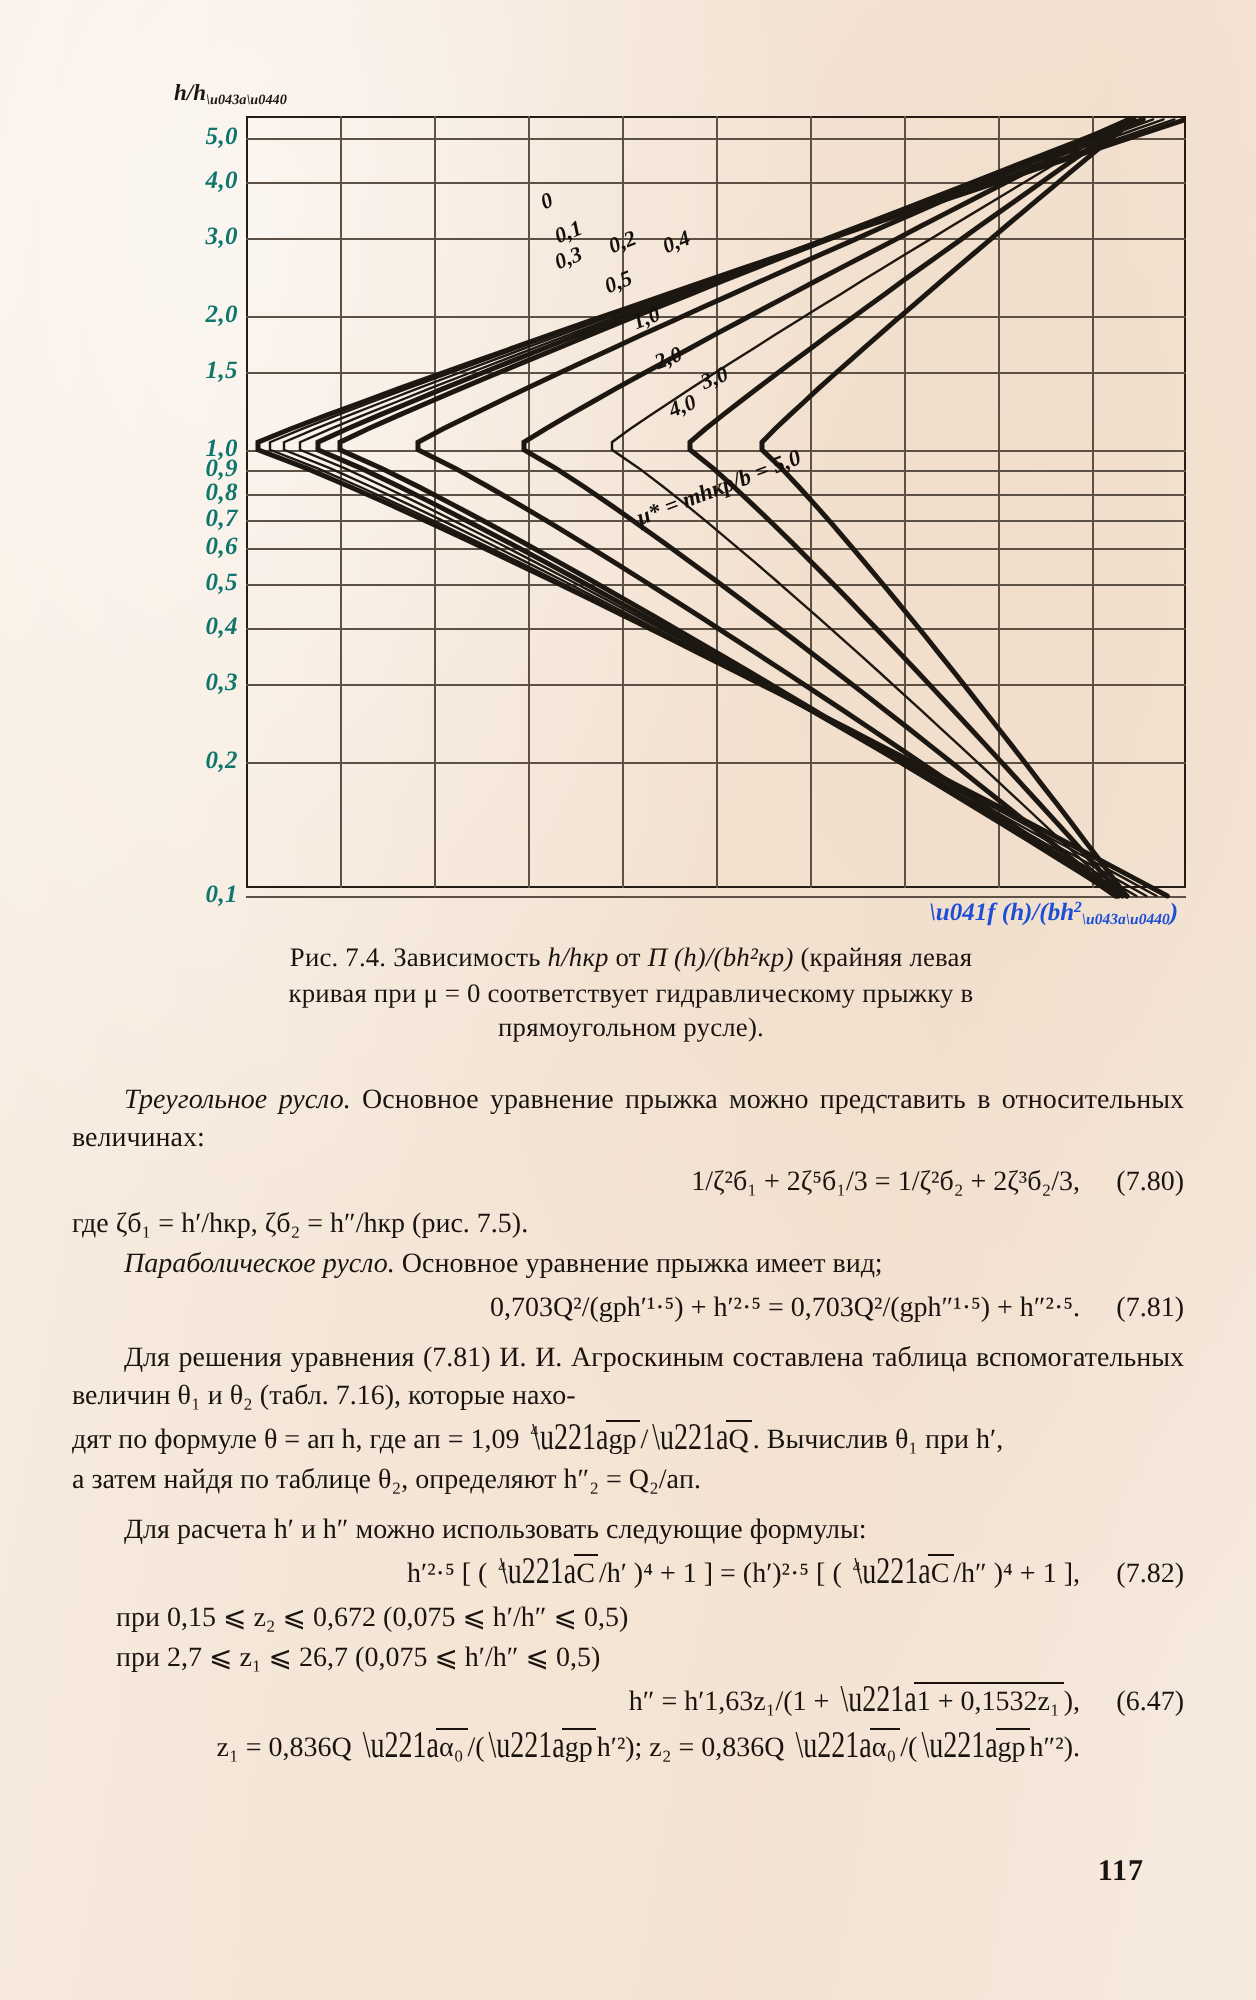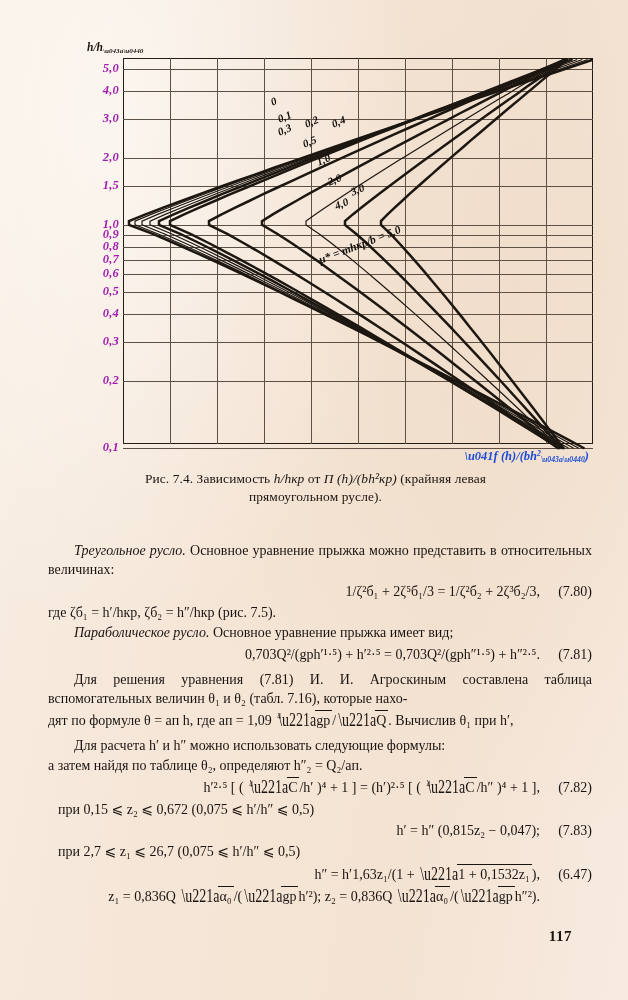--- a/index.html
+++ b/index.html
@@ -40,21 +40,21 @@
     position:absolute;
     right:100%;
     transform:translateY(-52%);
     margin-right:4px;
     font-family:"Liberation Serif", serif;
     font-style:italic;
     font-size:12.5px;
     font-weight:700;
     letter-spacing:.2px;
     white-space:nowrap;
-    color:#a21caf;
+    color:#0f766e;
   }
   .axis-title-y{
     position:absolute;
     left:-36px;top:-17px;
     font-style:italic;font-weight:700;font-size:11.5px;
     white-space:nowrap;color:#1c1611;
   }
   .axis-title-x{
     position:absolute;
     right:4px;bottom:-20px;
@@ -91,21 +91,21 @@
   }
   .caption .l1,.caption .l2,.caption .l3{display:block;}
   .caption i{font-style:italic;}
 
   
   .body{
     position:absolute;left:36px;top:541px;width:556px;
     font-size:14px;line-height:1.38;
     text-align:justify;
   }
-  .para{margin:0 0 1px 12px;}
+  .para{margin:0 0 1px 0;}
   .para.ind{text-indent:26px;}
   .it{font-style:italic;}
   .eqline{
     display:flex;align-items:baseline;
     margin:2px 0 2px 0;
     width:100%;
   }
   .eqline .eq{flex:1;text-align:right;white-space:nowrap;}
   .eqline .num{width:52px;text-align:right;flex:none;}
   .sqrt{
@@ -215,20 +215,21 @@
           <div class="curve-label" style="left: 205px; top: 118px; transform: rotate(-22deg);">2,0</div>
           <div class="curve-label" style="left: 228px; top: 128px; transform: rotate(-22deg);">3,0</div>
           <div class="curve-label" style="left: 212px; top: 142px; transform: rotate(-22deg);">4,0</div>
         </div>
       <div class="mu-label" id="mu-label" style="left:196px;top:196px;transform:rotate(-21deg);">μ* = mhкр/b = 5,0</div>
     </div>
   </div>
 
   <div class="caption">
     <span class="l1"><span>Рис. 7.4. Зависимость </span><i>h/hкр</i><span> от </span><i>П (h)/(bh²кр)</i><span> (крайняя левая</span></span>
+    <span class="l2">кривая при μ = 0 соответствует гидравлическому прыжку в</span>
     <span class="l3">прямоугольном русле).</span>
   </div>
 
   <div class="body">
 
     <p class="para ind"><i class="it">Треугольное русло.</i><span> Основное уравнение прыжка можно представить в относительных величинах:</span></p>
 
     <div class="eqline">
       <span class="eq">1/ζ²б₁ + 2ζ⁵б₁/3 = 1/ζ²б₂ + 2ζ³б₂/3,</span>
       <span class="num">(7.80)</span>
@@ -240,35 +241,31 @@
 
     <div class="eqline">
       <span class="eq">0,703Q²/(gph′¹·⁵) + h′²·⁵ = 0,703Q²/(gph″¹·⁵) + h″²·⁵.</span>
       <span class="num">(7.81)</span>
     </div>
 
     <p class="para ind" style="margin-top:6px">Для решения уравнения (7.81) И. И. Агроскиным составлена таблица вспомогательных величин θ₁ и θ₂ (табл. 7.16), которые нахо-</p>
 
     <p class="para"><span>дят по формуле θ = aп h, где aп = 1,09 </span><span class="sqrt"><span class="rootidx">4</span><span class="radsign">\u221a</span><span class="rad">gp</span></span><span>/</span><span class="sqrt"><span class="radsign">\u221a</span><span class="rad">Q</span></span><span>. Вычислив θ₁ при h′,</span></p>
 
+    <p class="para">а затем найдя по таблице θ₂, определяют h″₂ = Q₂/aп.</p>
+
     <p class="para ind" style="margin-top:6px">Для расчета h′ и h″ можно использовать следующие формулы:</p>
-
-    <p class="para">а затем найдя по таблице θ₂, определяют h″₂ = Q₂/aп.</p>
 
     <div class="eqline">
       <span class="eq"><span>h′²·⁵ [ ( </span><span class="sqrt"><span class="rootidx">4</span><span class="radsign">\u221a</span><span class="rad">C</span></span><span>/h′ )⁴ + 1 ] = (h′)²·⁵ [ ( </span><span class="sqrt"><span class="rootidx">4</span><span class="radsign">\u221a</span><span class="rad">C</span></span><span>/h″ )⁴ + 1 ],</span></span>
       <span class="num">(7.82)</span>
     </div>
 
     <p class="para subline pad">при 0,15 ⩽ z₂ ⩽ 0,672 (0,075 ⩽ h′/h″ ⩽ 0,5)</p>
 
-    <div class="eqline">
-      <span class="eq">h′ = h″ (0,815z₂ − 0,047);</span>
-      <span class="num">(7.83)</span>
-    </div>
 
     <p class="para subline pad">при 2,7 ⩽ z₁ ⩽ 26,7 (0,075 ⩽ h′/h″ ⩽ 0,5)</p>
 
     <div class="eqline">
       <span class="eq"><span>h″ = h′1,63z₁/(1 + </span><span class="sqrt"><span class="radsign">\u221a</span><span class="rad">1 + 0,1532z₁</span></span><span>),</span></span>
       <span class="num">(6.47)</span>
     </div>
 
     <div class="eqline">
       <span class="eq"><span>z₁ = 0,836Q </span><span class="sqrt"><span class="radsign">\u221a</span><span class="rad">α₀</span></span><span>/(</span><span class="sqrt"><span class="radsign">\u221a</span><span class="rad">gp</span></span><span>h′²);  z₂ = 0,836Q </span><span class="sqrt"><span class="radsign">\u221a</span><span class="rad">α₀</span></span><span>/(</span><span class="sqrt"><span class="radsign">\u221a</span><span class="rad">gp</span></span><span>h″²).</span></span>

